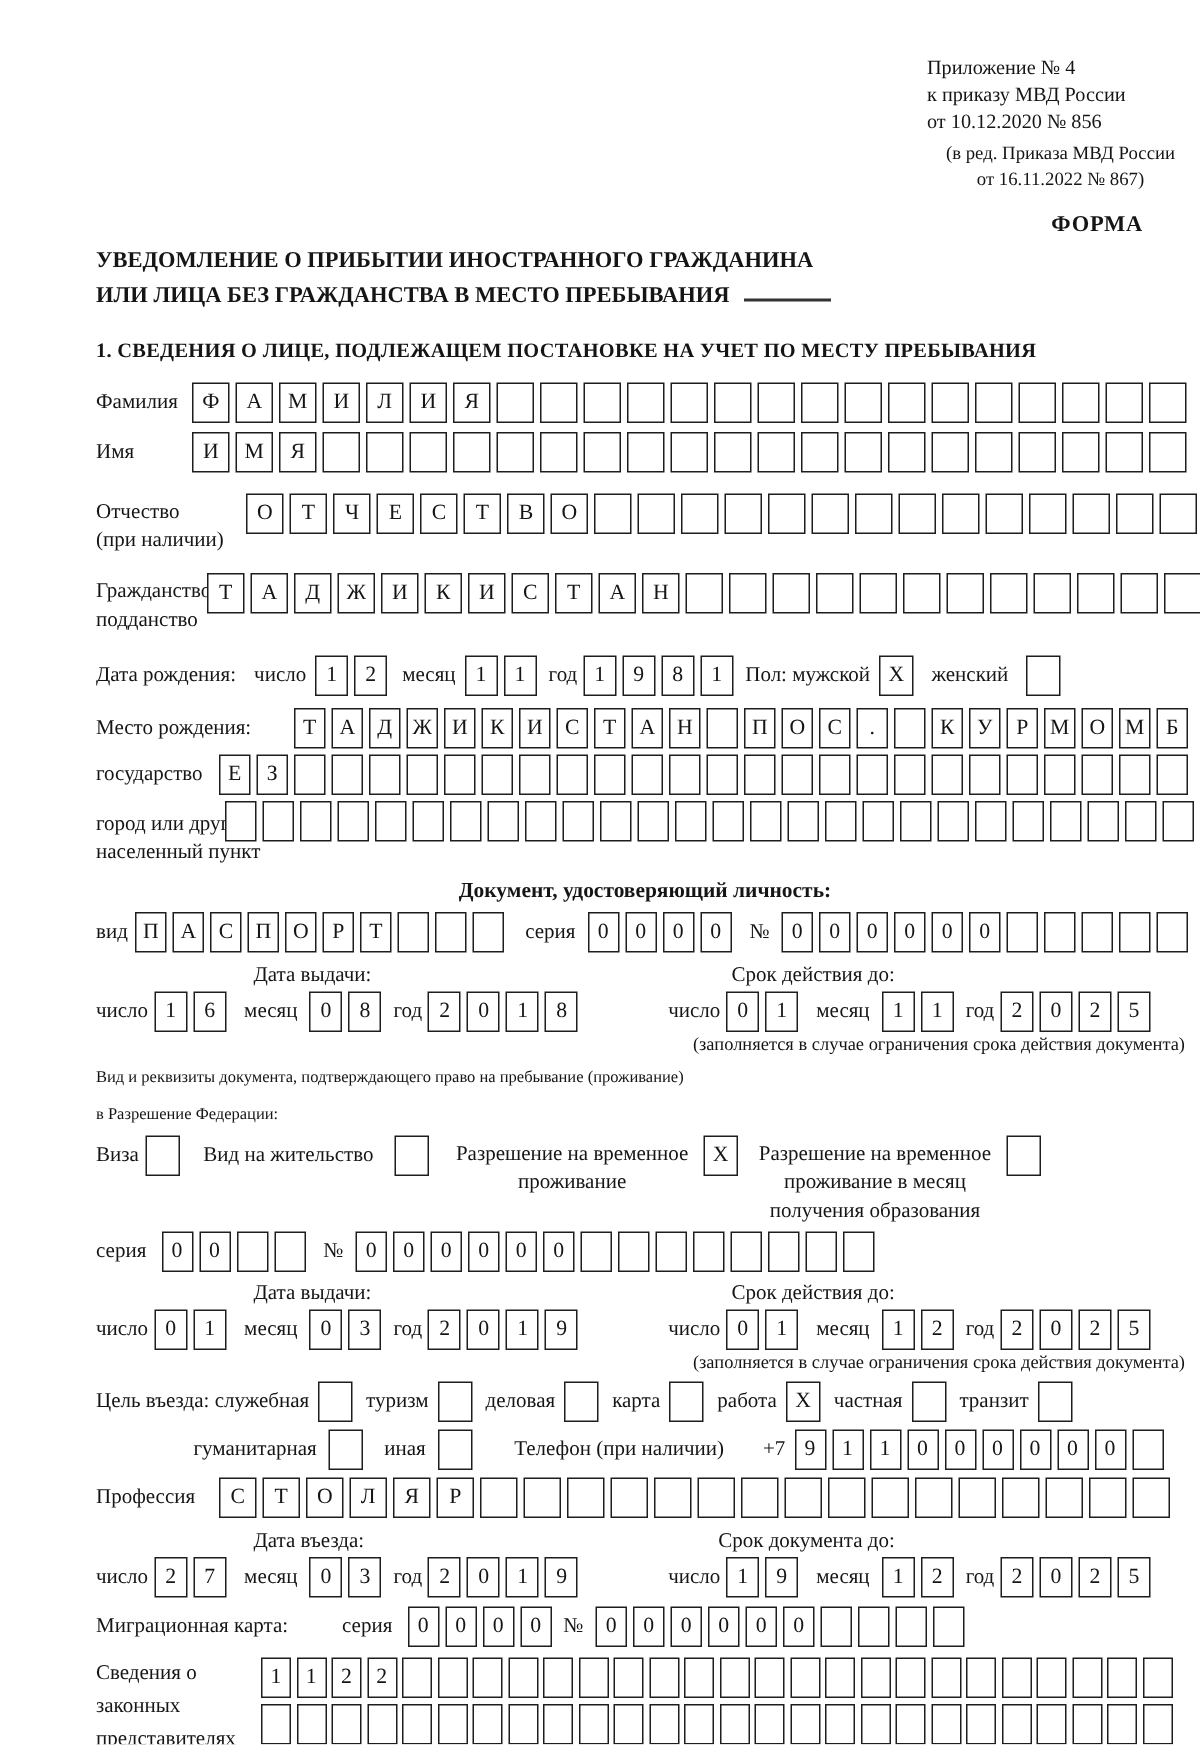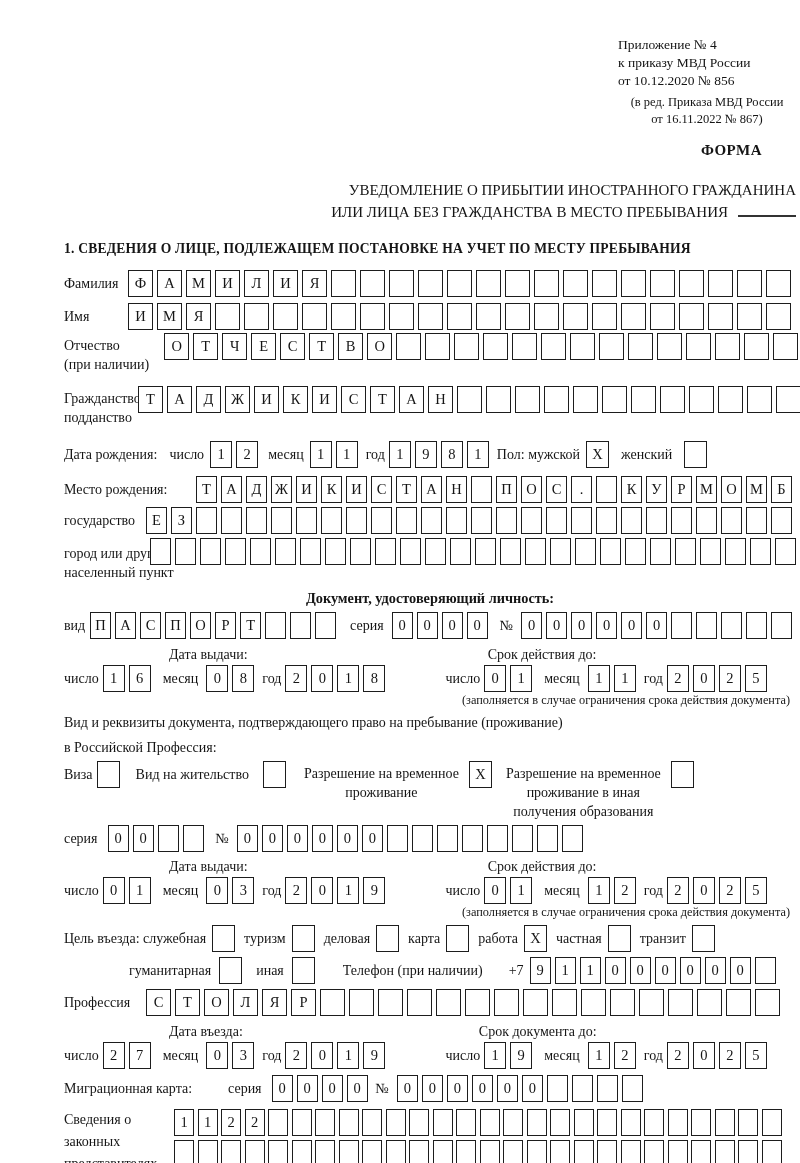--- a/index.html
+++ b/index.html
@@ -5,40 +5,40 @@
   html,body{margin:0;padding:0;background:#ffffff;}
   .page{
     width:800px;height:1163px;box-sizing:border-box;
     padding:36px 4px 16px 64px;overflow:hidden;background:#fff;
     font-family:"Liberation Serif","DejaVu Serif",serif;
     color:#151515;font-size:14px;
   }
   .ref-block{margin-left:554px;line-height:18px;font-size:13.5px;}
   .ref-note{margin-left:554px;margin-top:4px;line-height:17px;font-size:12.5px;text-align:center;}
   .forma{margin-top:14px;text-align:right;padding-right:34px;font-weight:bold;font-size:15px;letter-spacing:.5px;}
-  .title{margin-top:20px;text-align:right;font-weight:normal;font-size:15px;line-height:22px;}
+  .title{margin-top:4px;text-align:left;font-weight:bold;font-size:15px;line-height:22px;}
   .blank-line{display:inline-block;width:58px;border-bottom:2px solid #333;height:14px;margin-left:10px;}
   .section-heading{margin-top:18px;font-weight:bold;font-size:13.6px;letter-spacing:.2px;}
 
   .row{display:flex;align-items:flex-start;}
   .lbl{line-height:27px;white-space:nowrap;}
   .lbl2{display:flex;flex-direction:column;line-height:19px;padding-top:3px;white-space:nowrap;}
   .cells{display:inline-flex;flex-wrap:nowrap;}
   .cell{
     box-sizing:border-box;flex:0 0 auto;width:25px;height:27px;margin-right:4px;
     border:1.6px solid #1d1d1d;background:#fff;
     display:inline-flex;align-items:center;justify-content:center;
     font-size:14.5px;line-height:1;
   }
   .sm .cell{width:21px;}
   .xs .cell{width:20px;margin-right:3.5px;}
   .dt .cell{width:22px;}
   .cb .cell{width:23px;margin-right:0;}
   .note-right{font-size:12.3px;text-align:right;padding-right:6px;line-height:16px;}
-  .para{font-size:14px;line-height:19px;}
+  .para{font-size:11px;line-height:19px;}
   .center-col{display:flex;flex-direction:column;align-items:center;line-height:19px;padding-top:3px;text-align:center;}
   .date-labels{display:flex;font-size:14px;line-height:17px;}
 </style>
 </head>
 <body>
 
 <div class="page">
 
   <div class="ref-block">
     <div>Приложение № 4</div>
@@ -112,21 +112,21 @@
         <span class="cell"></span>
         <span class="cell"></span>
         <span class="cell"></span>
         <span class="cell"></span>
         <span class="cell"></span>
         <span class="cell"></span>
         <span class="cell"></span>
       </span>
   </div>
 
-  <div class="row" style="margin-top:3px;gap:15px;">
+  <div class="row" style="margin-top:14px;gap:15px;">
     <span class="lbl2" style="width:86px;">
       <span>Отчество</span>
       <span>(при наличии)</span>
     </span>
     <span class="cells">
         <span class="cell">О</span>
         <span class="cell">Т</span>
         <span class="cell">Ч</span>
         <span class="cell">Е</span>
         <span class="cell">С</span>
@@ -381,41 +381,41 @@
     <span class="cells dt">
         <span class="cell">2</span>
         <span class="cell">0</span>
         <span class="cell">2</span>
         <span class="cell">5</span>
       </span>
   </div>
   <div class="note-right">(заполняется в случае ограничения срока действия документа)</div>
 
   <div class="para" style="margin-top:5px;">Вид и реквизиты документа, подтверждающего право на пребывание (проживание)</div>
-  <div class="para" style="margin-top:6px;">в Российской Профессия:</div>
+  <div class="para" style="margin-top:6px;">в Разрешение Федерации:</div>
 
   <div class="row" style="margin-top:4px;">
     <span class="lbl" style="margin-right:4px;">Виза</span>
     <span class="cells cb">
         <span class="cell"></span>
       </span>
     <span class="lbl" style="margin-left:16px;margin-right:14px;">Вид на жительство</span>
     <span class="cells cb">
         <span class="cell"></span>
       </span>
     <span class="center-col" style="margin-left:18px;">
       <span>Разрешение на временное</span>
       <span>проживание</span>
     </span>
     <span class="cells cb" style="margin-left:10px;">
         <span class="cell">X</span>
       </span>
     <span class="center-col" style="margin-left:14px;">
       <span>Разрешение на временное</span>
-      <span>проживание в иная</span>
+      <span>проживание в месяц</span>
       <span>получения образования</span>
     </span>
     <span class="cells cb" style="margin-left:10px;">
         <span class="cell"></span>
       </span>
   </div>
 
   <div class="row" style="margin-top:4px;">
     <span class="lbl" style="margin-right:10px;">серия</span>
     <span class="cells sm">

